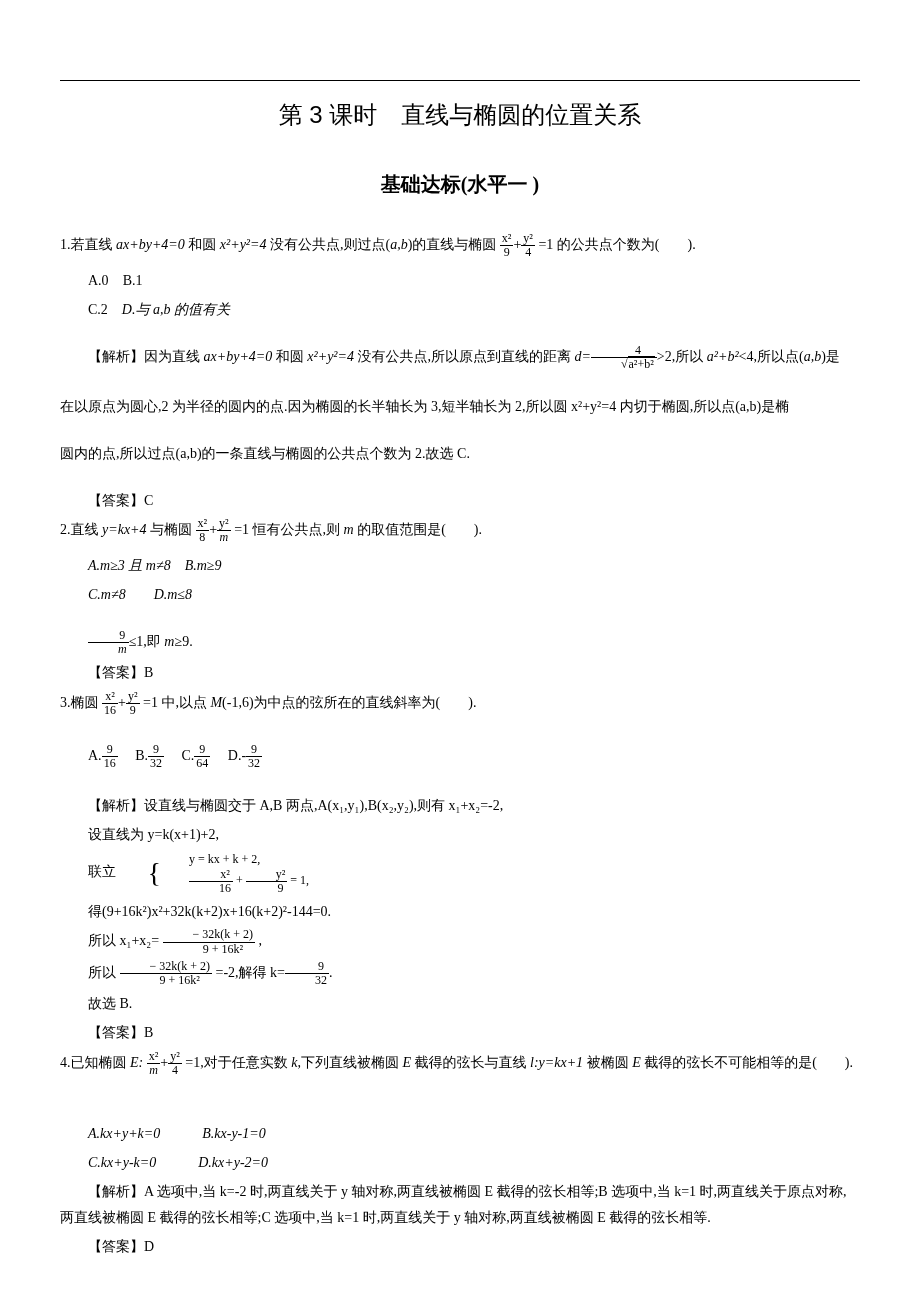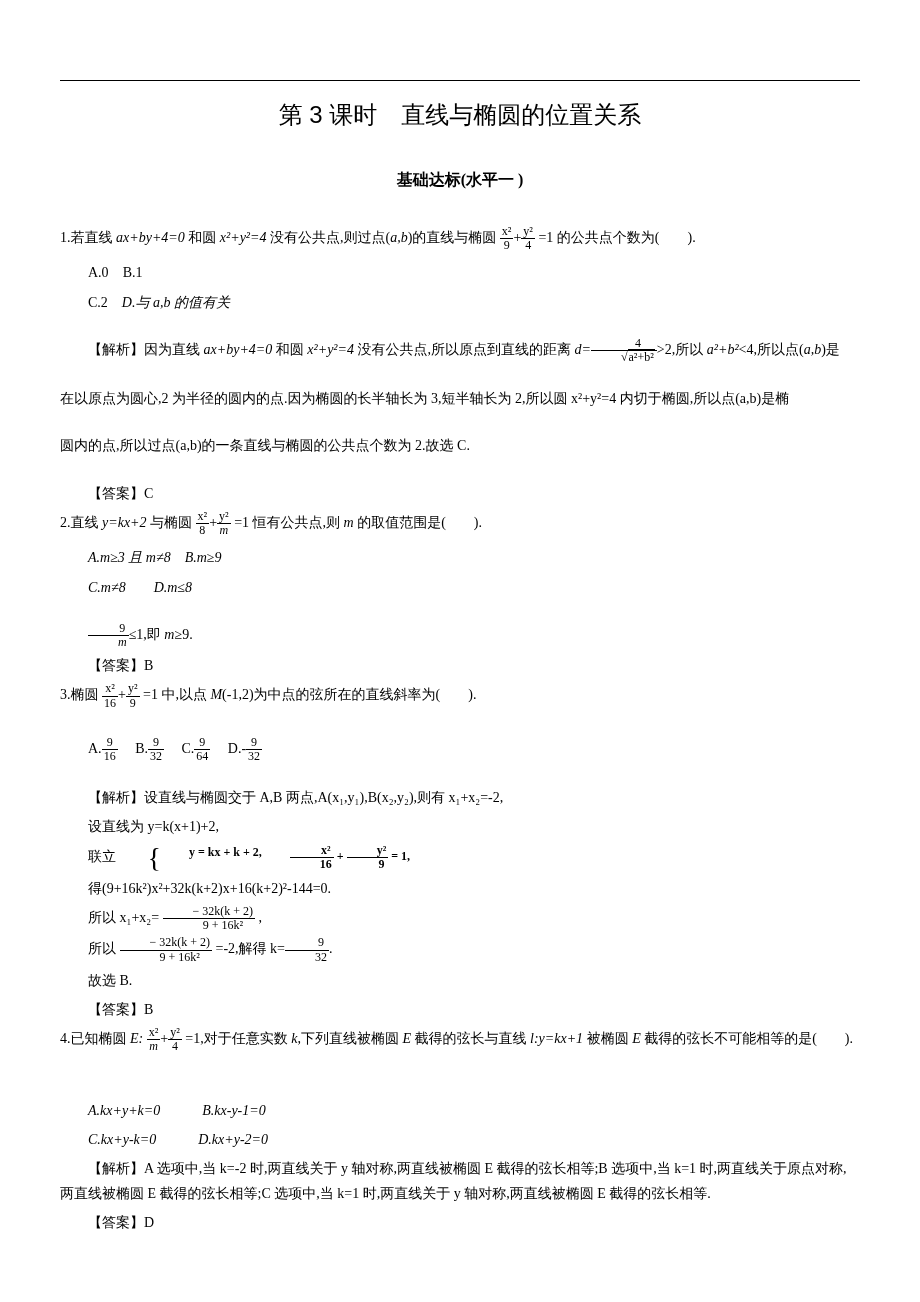--- a/index.html
+++ b/index.html
@@ -18,21 +18,21 @@
     }
     .title {
       text-align: center;
       font-size: 24px;
       font-weight: normal;
       margin-bottom: 30px;
       font-family: Liberation Sans, sans-serif;
     }
     .subtitle {
       text-align: center;
-      font-size: 16px;
+      font-size: 20px;
       margin-bottom: 30px;
     }
     .question { margin-bottom: 8px; }
     .indent { text-indent: 2em; }
     .indent2 { padding-left: 2em; }
     .italic { font-style: italic; font-family: "Times New Roman", serif; }
     .frac {
       display: inline-block;
       vertical-align: middle;
       text-align: center;
@@ -53,25 +53,24 @@
       display: inline-block;
       line-height: 1;
     }
     .sys {
       display: inline-flex;
       align-items: center;
       vertical-align: middle;
     }
     .sys-body {
       display: inline-flex;
-      flex-direction: row;
+      flex-direction: column;
       font-size: 12px;
       line-height: 1.4;
       font-family: "Times New Roman", serif;
-      font-weight: bold;
     }
     .mono { font-family: "Times New Roman", serif; }
     p { margin-bottom: 4px; }
     .spacer { height: 18px; }
   </style>
 </head>
 <body>
 
 <div class="top-rule"></div>
 
@@ -94,40 +93,40 @@
   <span>【解析】因为直线 </span><span class="italic">ax+by+4=0</span><span> 和圆 </span><span class="italic">x²+y²=4</span><span> 没有公共点,所以原点到直线的距离 </span><span class="italic">d=</span><span class="frac"><span class="num">4</span><span><span class="sqrt-sym">√</span><span class="sqrt">a²+b²</span></span></span><span>&gt;2,所以 </span><span class="italic">a²+b²</span><span>&lt;4,所以点(</span><span class="italic">a,b</span><span>)是</span>
 </p>
 <div class="spacer"></div>
 <p>在以原点为圆心,2 为半径的圆内的点.因为椭圆的长半轴长为 3,短半轴长为 2,所以圆 x²+y²=4 内切于椭圆,所以点(a,b)是椭</p>
 <div class="spacer"></div>
 <p>圆内的点,所以过点(a,b)的一条直线与椭圆的公共点个数为 2.故选 C.</p>
 <div class="spacer"></div>
 <p class="indent">【答案】C</p>
 
 <p class="question">
-  <span>2.直线 </span><span class="italic">y=kx+2</span><span> 与椭圆</span>
+  <span>2.直线 </span><span class="italic">y=kx+4</span><span> 与椭圆</span>
   <span class="frac"><span class="num">x²</span><span>8</span></span><span class="mono">+</span><span class="frac"><span class="num">y²</span><span class="italic">m</span></span>
   <span>=1 恒有公共点,则 </span><span class="italic">m</span><span> 的取值范围是(　　).</span>
 </p>
 <p class="indent2">
   <span class="italic">A.m≥3 且 m≠8</span>　<span class="italic">B.m≥9</span>
 </p>
 <p class="indent2">
   <span class="italic">C.m≠8</span>　　<span class="italic">D.m≤8</span>
 </p>
 <div class="spacer"></div>
 <p class="indent">
   <span class="frac"><span class="num">9</span><span class="italic">m</span></span><span>≤1,即 </span><span class="italic">m</span><span>≥9.</span>
 </p>
 <p class="indent">【答案】B</p>
 
 <p class="question">
   <span>3.椭圆</span>
   <span class="frac"><span class="num">x²</span><span>16</span></span><span class="mono">+</span><span class="frac"><span class="num">y²</span><span>9</span></span>
-  <span>=1 中,以点 </span><span class="italic">M</span><span>(-1,2)为中点的弦所在的直线斜率为(　　).</span>
+  <span>=1 中,以点 </span><span class="italic">M</span><span>(-1,6)为中点的弦所在的直线斜率为(　　).</span>
 </p>
 <div class="spacer"></div>
 <p class="indent2">
   <span>A.</span><span class="frac"><span class="num">9</span><span>16</span></span>
   　<span>B.</span><span class="frac"><span class="num">9</span><span>32</span></span>
   　<span>C.</span><span class="frac"><span class="num">9</span><span>64</span></span>
   　<span>D.-</span><span class="frac"><span class="num">9</span><span>32</span></span>
 </p>
 <div class="spacer"></div>
 <p class="indent">【解析】设直线与椭圆交于 A,B 两点,A(x₁,y₁),B(x₂,y₂),则有 x₁+x₂=-2,</p>

